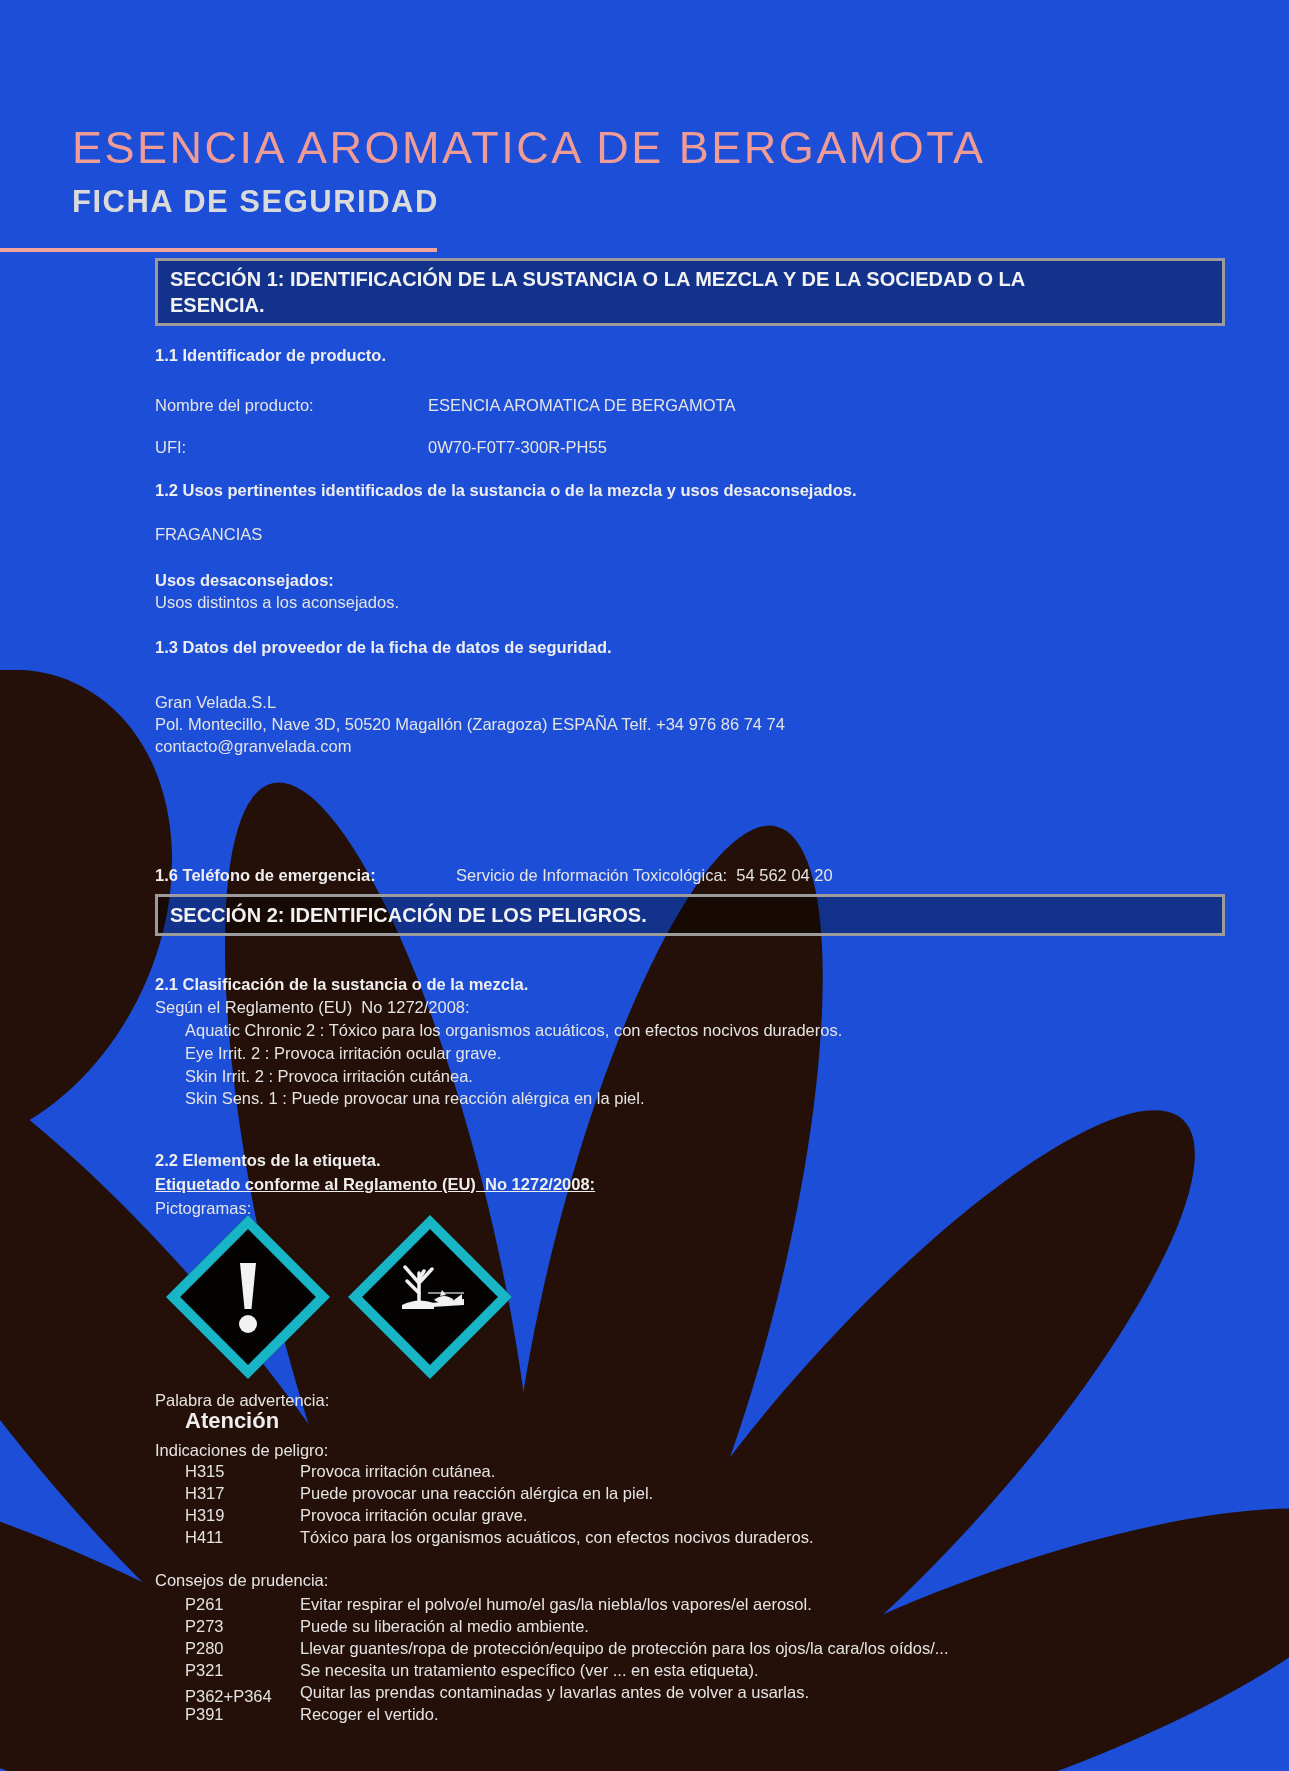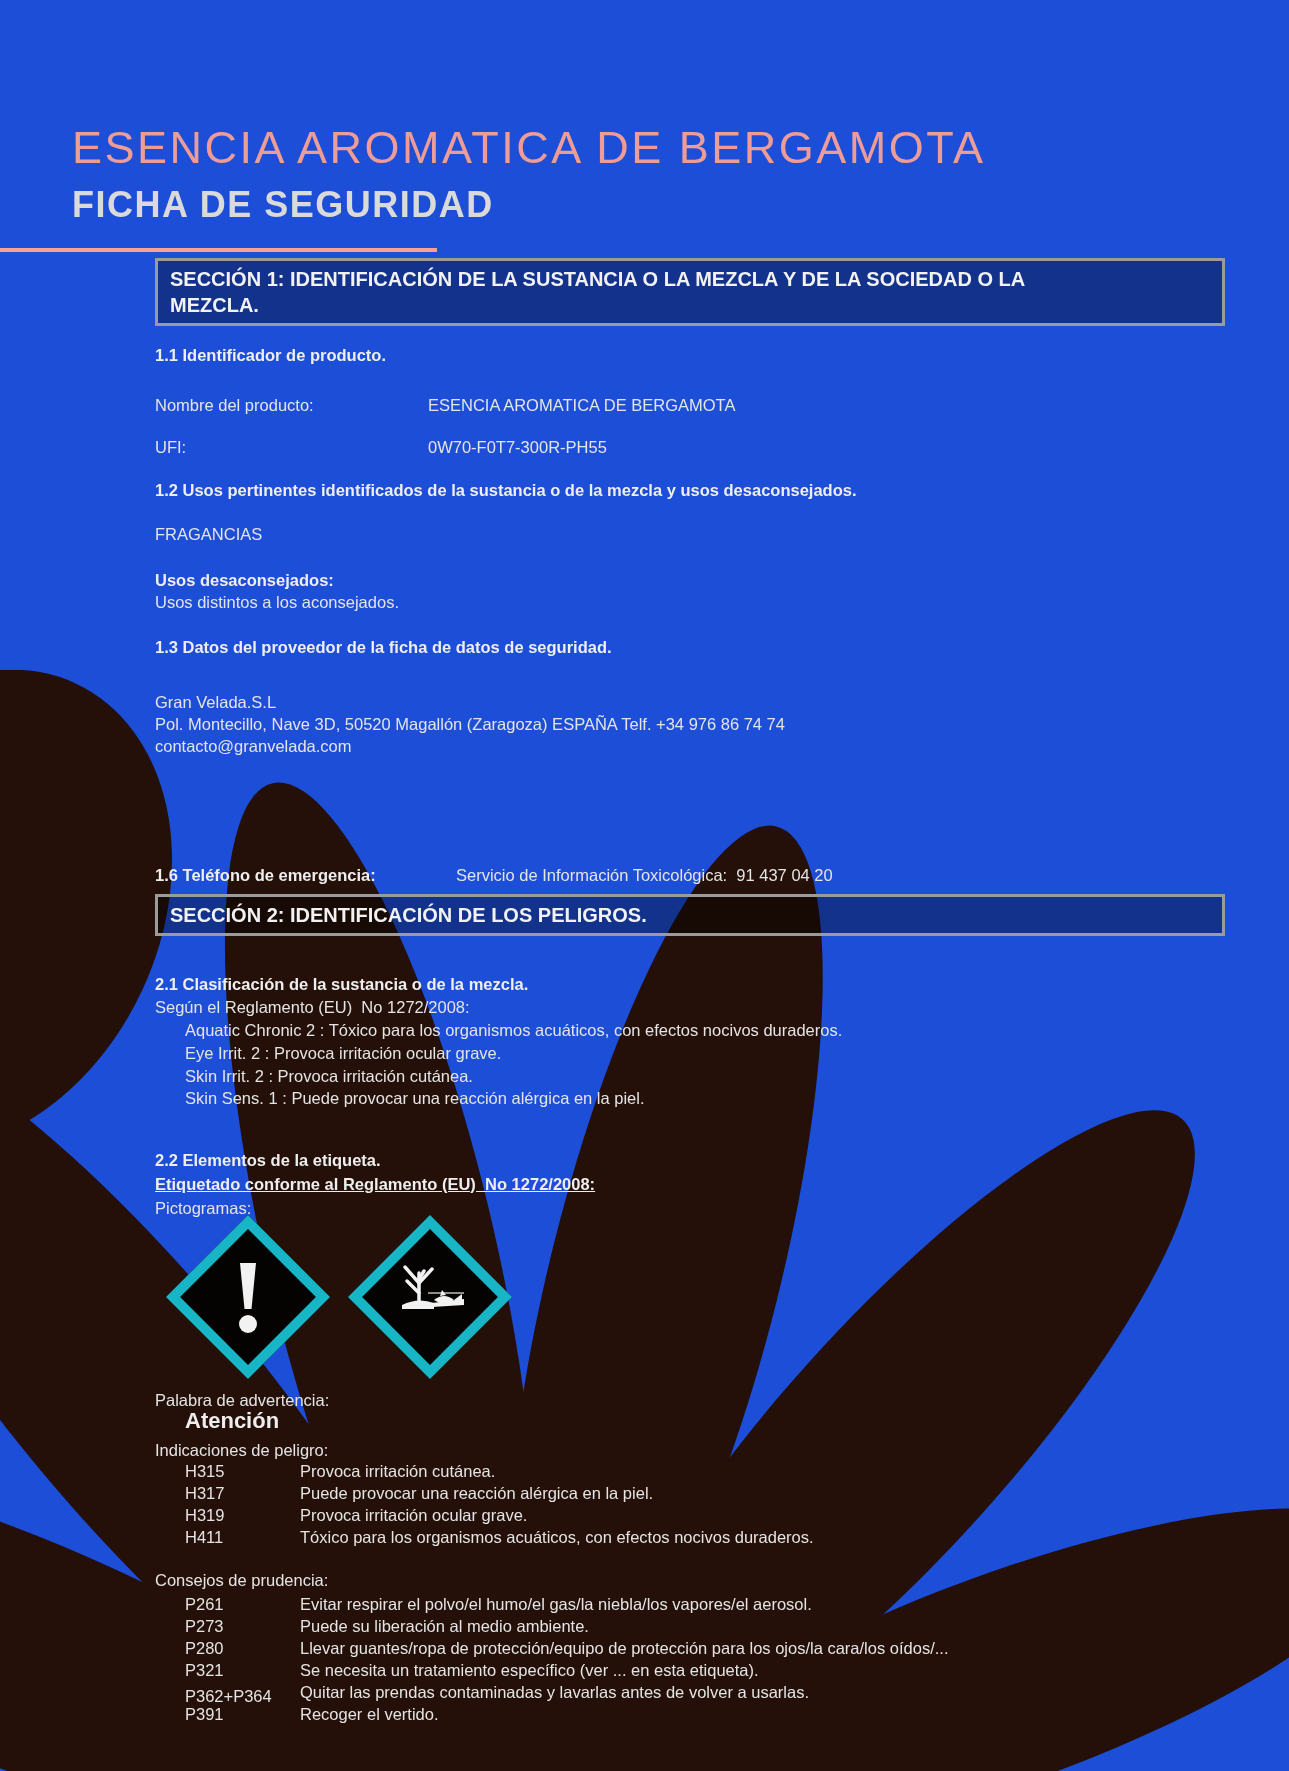--- a/index.html
+++ b/index.html
@@ -13,21 +13,21 @@
   }
   .ln{position:absolute;font-size:16.5px;line-height:21px;white-space:pre;color:#e4e4e4;}
   .lnb{font-weight:bold;color:#eeeeee;}
   .title{
     position:absolute;left:72px;top:122px;
     font-size:45px;font-weight:300;letter-spacing:2.5px;
     color:#f09c96;white-space:pre;
   }
   .subtitle{
     position:absolute;left:72px;top:184px;
-    font-size:36px;font-weight:bold;letter-spacing:1.5px;
+    font-size:31px;font-weight:bold;letter-spacing:1.5px;
     color:#dadada;white-space:pre;
   }
   .rule{
     position:absolute;left:0;top:248px;width:437px;height:4px;
     background:#f4a29c;
   }
   .secbox{
     position:absolute;left:155px;width:1070px;
     box-sizing:border-box;
     border:3px solid #9b9b9b;
@@ -66,21 +66,21 @@
       <ellipse cx="-30" cy="240" rx="190" ry="250" transform="rotate(25 -30 240)"></ellipse>
     </g>
   </svg>
 
   <div class="title">ESENCIA AROMATICA DE BERGAMOTA</div>
   <div class="subtitle">FICHA DE SEGURIDAD</div>
   <div class="rule"></div>
 
   <div class="secbox" style="top:258px;">
     <span>SECCIÓN 1: IDENTIFICACIÓN DE LA SUSTANCIA O LA MEZCLA Y DE LA SOCIEDAD O LA</span>
-    <span>MEZCLA.</span>
+    <span>ESENCIA.</span>
   </div>
 
   <div class="ln lnb" style="left:155px;top:345px;">1.1 Identificador de producto.</div>
 
   <div class="ln" style="left:155px;top:395px;">Nombre del producto:</div>
   <div class="ln" style="left:428px;top:395px;">ESENCIA AROMATICA DE BERGAMOTA</div>
 
   <div class="ln" style="left:155px;top:437px;">UFI:</div>
   <div class="ln" style="left:428px;top:437px;">0W70-F0T7-300R-PH55</div>
 
@@ -89,21 +89,21 @@
 
   <div class="ln lnb" style="left:155px;top:570px;">Usos desaconsejados:</div>
   <div class="ln" style="left:155px;top:592px;">Usos distintos a los aconsejados.</div>
 
   <div class="ln lnb" style="left:155px;top:637px;">1.3 Datos del proveedor de la ficha de datos de seguridad.</div>
   <div class="ln" style="left:155px;top:692px;">Gran Velada.S.L</div>
   <div class="ln" style="left:155px;top:714px;">Pol. Montecillo, Nave 3D, 50520 Magallón (Zaragoza) ESPAÑA Telf. +34 976 86 74 74</div>
   <div class="ln" style="left:155px;top:736px;">contacto@granvelada.com</div>
 
   <div class="ln lnb" style="left:155px;top:865px;">1.6 Teléfono de emergencia:</div>
-  <div class="ln" style="left:456px;top:865px;">Servicio de Información Toxicológica:  91 437 04 20</div>
+  <div class="ln" style="left:456px;top:865px;">Servicio de Información Toxicológica:  54 562 04 20</div>
 
   <div class="secbox" style="top:894px;">
     <span>SECCIÓN 2: IDENTIFICACIÓN DE LOS PELIGROS.</span>
   </div>
 
   <div class="ln lnb" style="left:155px;top:974px;">2.1 Clasificación de la sustancia o de la mezcla.</div>
   <div class="ln" style="left:155px;top:997px;">Según el Reglamento (EU)  No 1272/2008:</div>
 
   <div class="ln" style="left:185px;top:1020px;">Aquatic Chronic 2 : Tóxico para los organismos acuáticos, con efectos nocivos duraderos.</div>
   <div class="ln" style="left:185px;top:1043px;">Eye Irrit. 2 : Provoca irritación ocular grave.</div>

